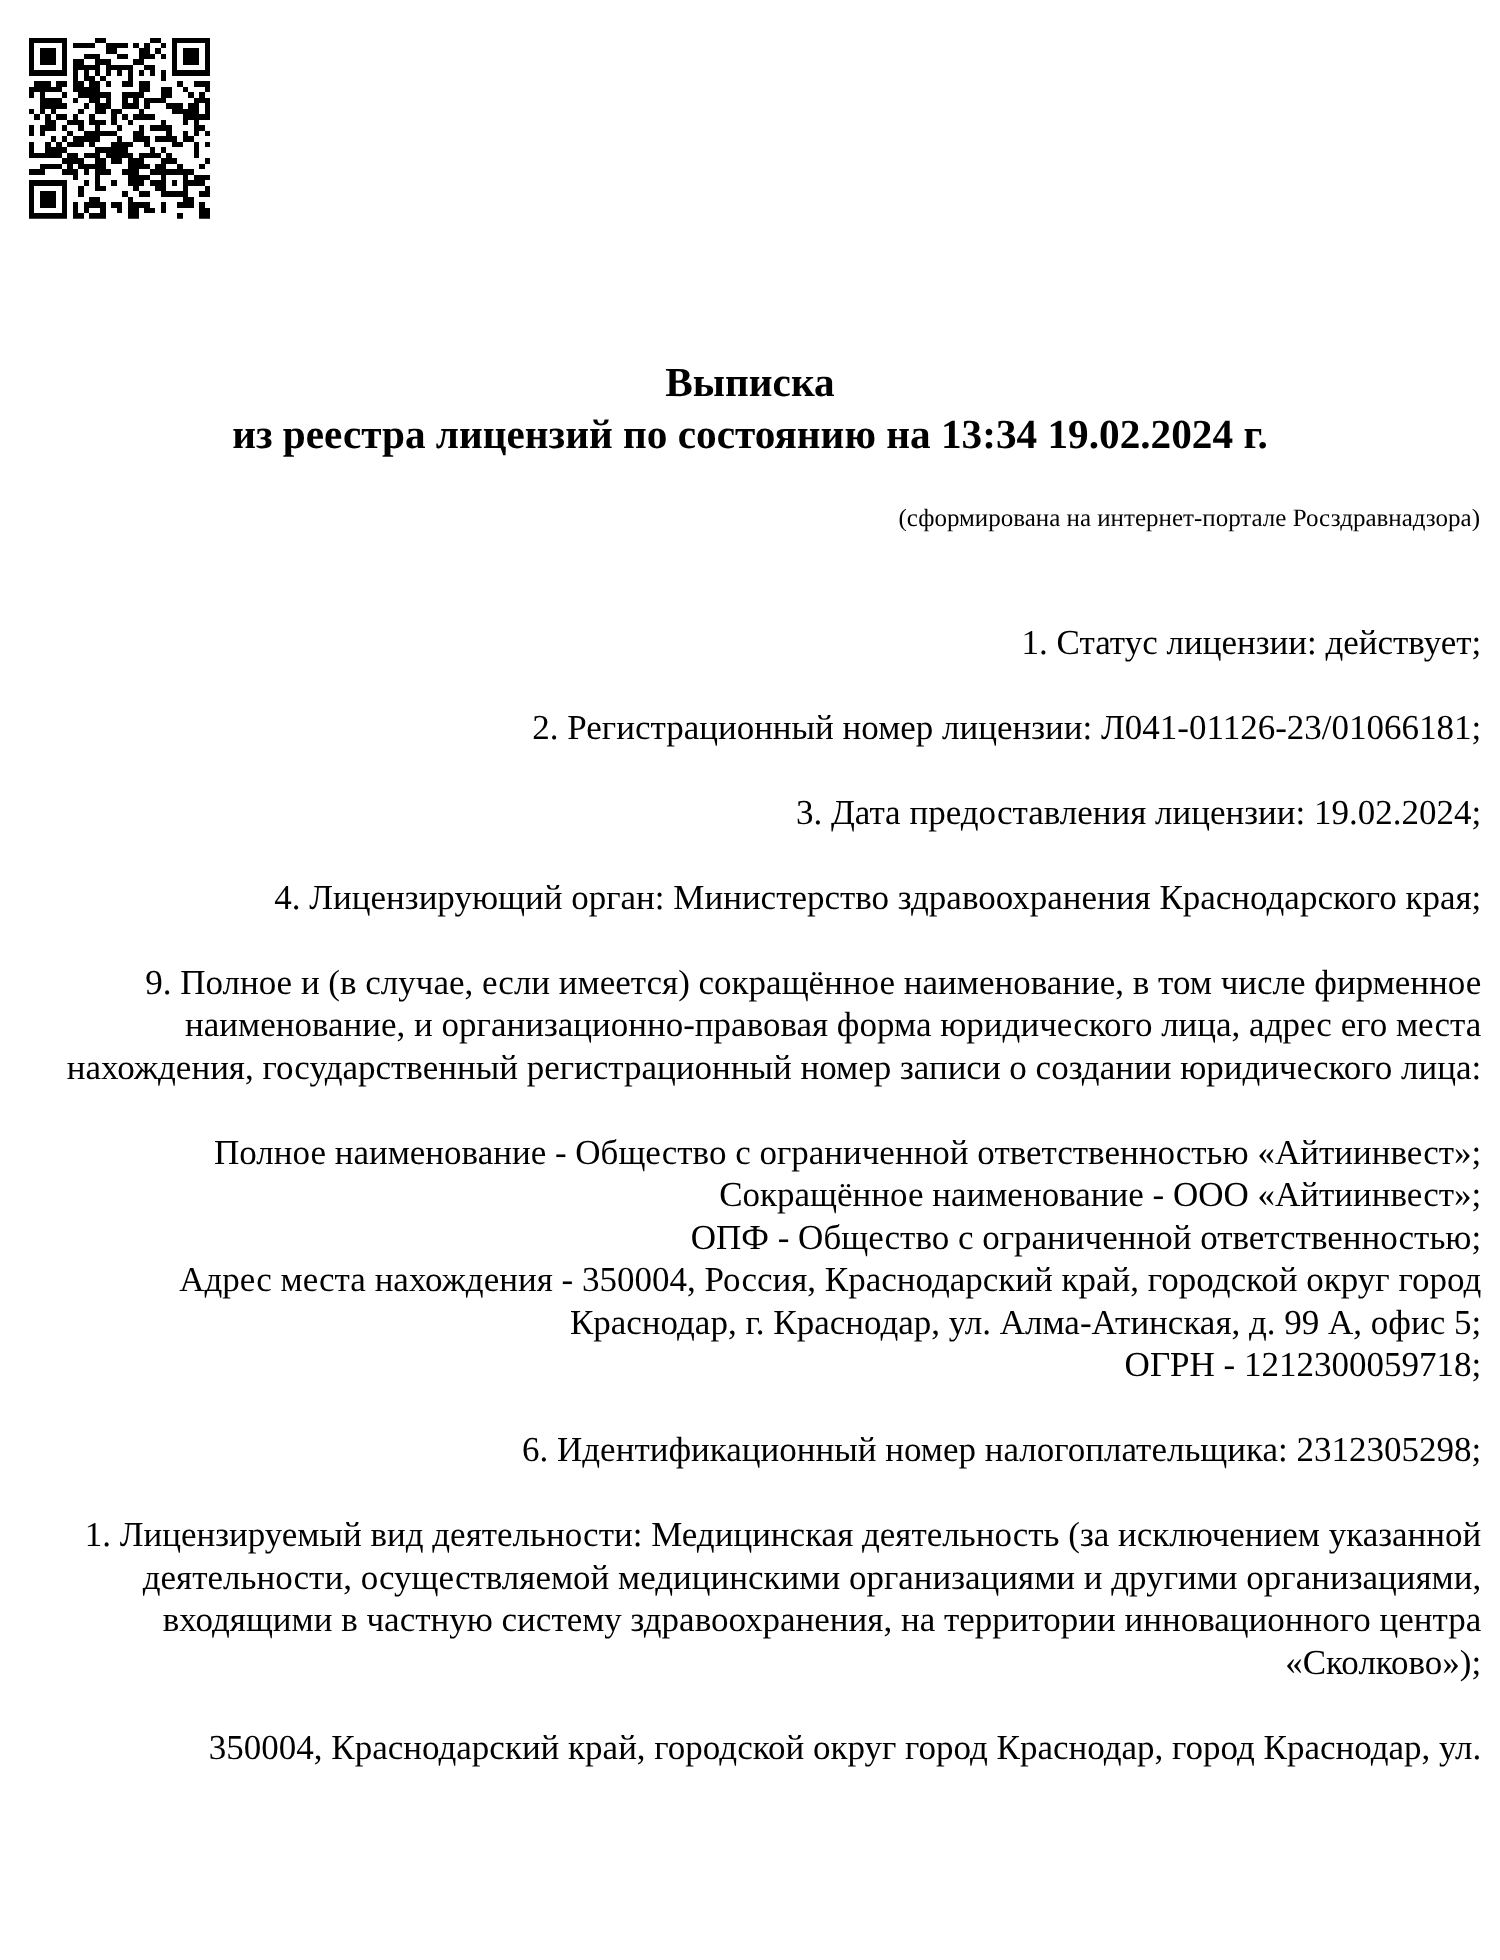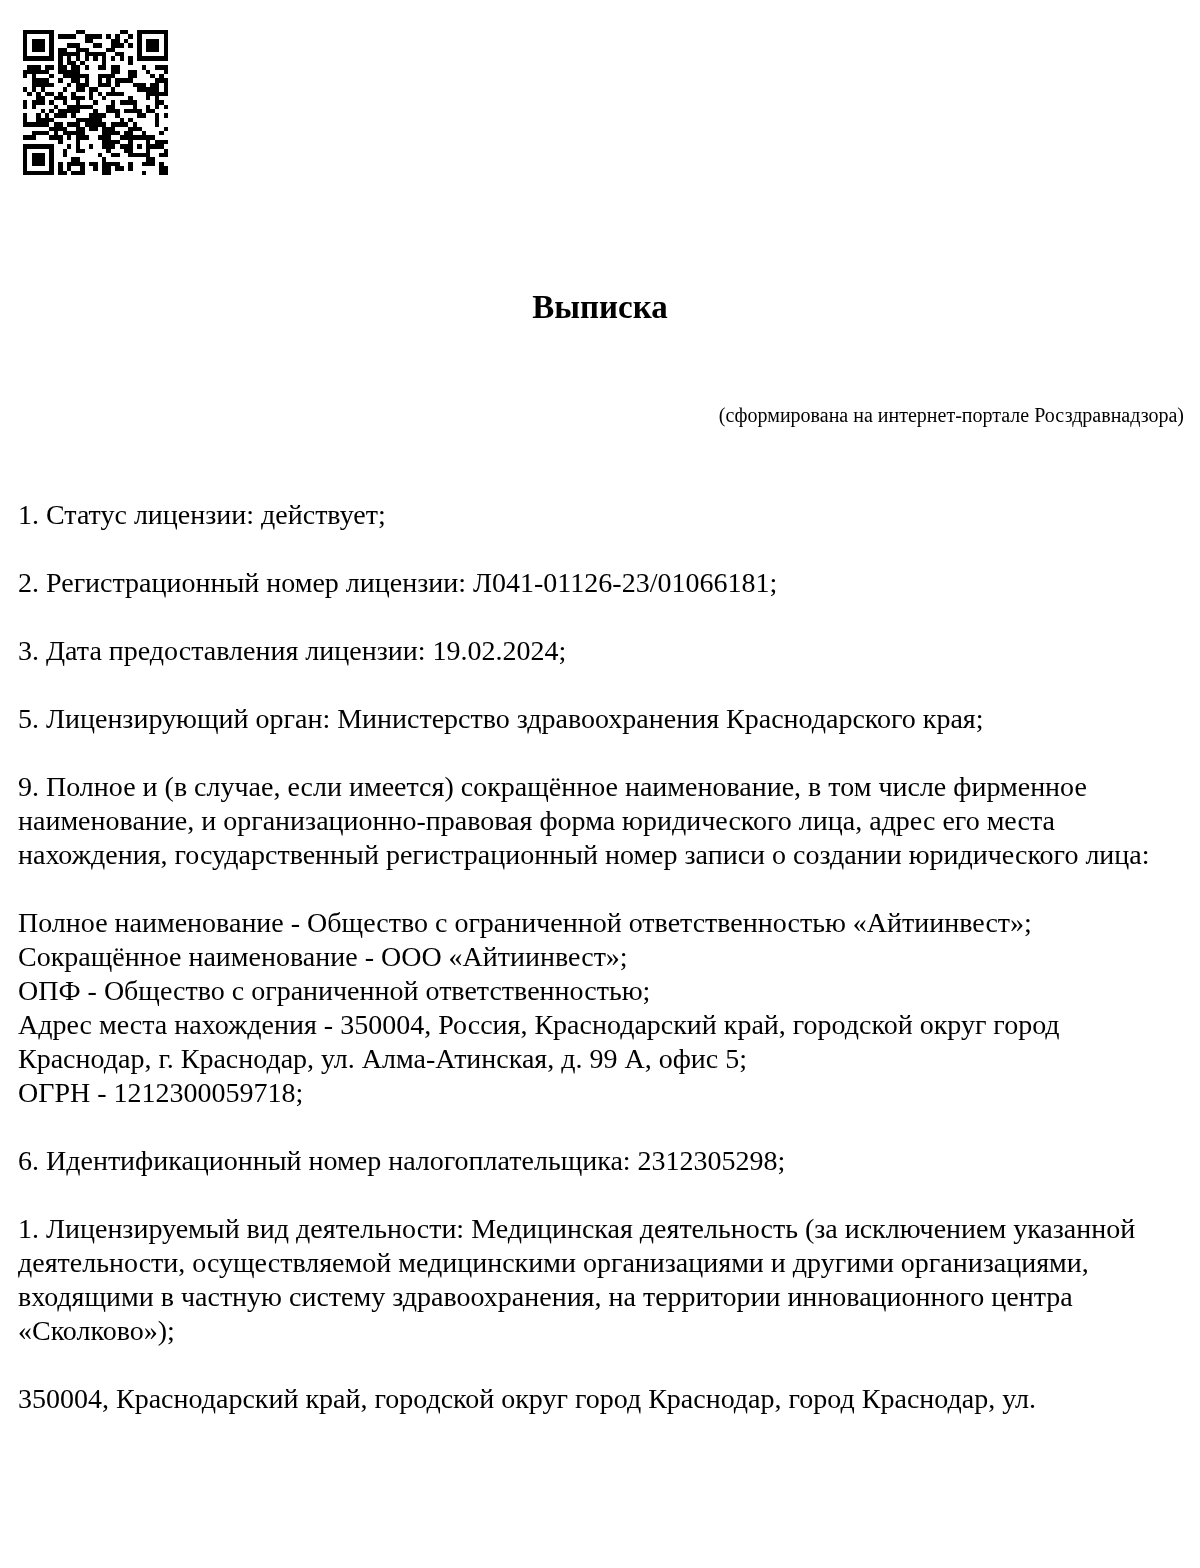--- a/index.html
+++ b/index.html
@@ -39,20 +39,21 @@
     font-size: 20px;
     line-height: 34px;
   }
   .doc-body {
     position: absolute;
     top: 498px;
     left: 18px;
     width: 1167px;
     font-size: 28px;
     line-height: 34px;
+    text-align: right;
   }
   .doc-body p {
     margin: 0 0 34px 0;
     white-space: pre-wrap;
   }
 </style>
 </head>
 <body>
 
 <div class="qr">
@@ -589,29 +590,30 @@
       <rect x="18" y="32" width="1" height="1" fill="#000000"></rect>
       <rect x="19" y="32" width="1" height="1" fill="#000000"></rect>
       <rect x="27" y="32" width="1" height="1" fill="#000000"></rect>
       <rect x="31" y="32" width="1" height="1" fill="#000000"></rect>
       <rect x="32" y="32" width="1" height="1" fill="#000000"></rect>
     </svg>
 </div>
 
 <div class="doc-title">
   <div>Выписка</div>
+  <div>из реестра лицензий по состоянию на 13:34 19.02.2024 г.</div>
 </div>
 
 <div class="doc-subtitle">(сформирована на интернет-портале Росздравнадзора)</div>
 
 <div class="doc-body" id="doc-body">
     <p>1. Статус лицензии: действует;</p>
     <p>2. Регистрационный номер лицензии: Л041-01126-23/01066181;</p>
     <p>3. Дата предоставления лицензии: 19.02.2024;</p>
-    <p>5. Лицензирующий орган: Министерство здравоохранения Краснодарского края;</p>
+    <p>4. Лицензирующий орган: Министерство здравоохранения Краснодарского края;</p>
     <p>9. Полное и (в случае, если имеется) сокращённое наименование, в том числе фирменное наименование, и организационно-правовая форма юридического лица, адрес его места нахождения, государственный регистрационный номер записи о создании юридического лица:</p>
     <p>Полное наименование - Общество с ограниченной ответственностью «Айтиинвест»;
 Сокращённое наименование - ООО «Айтиинвест»;
 ОПФ - Общество с ограниченной ответственностью;
 Адрес места нахождения - 350004, Россия, Краснодарский край, городской округ город Краснодар, г. Краснодар, ул. Алма-Атинская, д. 99 А, офис 5;
 ОГРН - 1212300059718;</p>
     <p>6. Идентификационный номер налогоплательщика: 2312305298;</p>
     <p>1. Лицензируемый вид деятельности: Медицинская деятельность (за исключением указанной деятельности, осуществляемой медицинскими организациями и другими организациями, входящими в частную систему здравоохранения, на территории инновационного центра «Сколково»);</p>
     <p>350004, Краснодарский край, городской округ город Краснодар, город Краснодар, ул.</p>
   </div>

